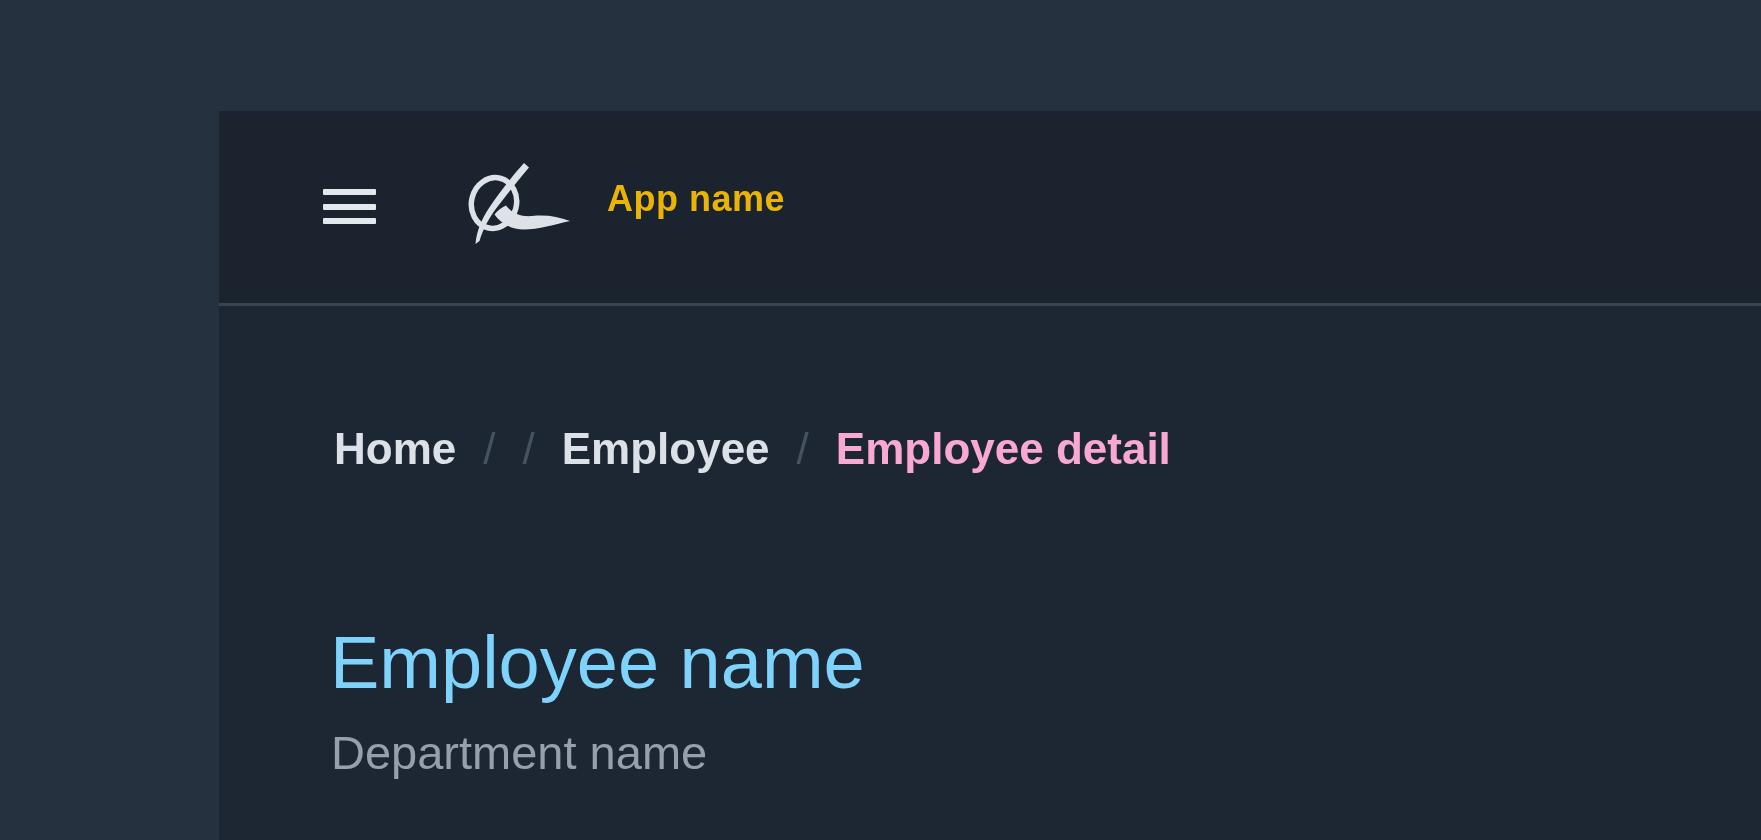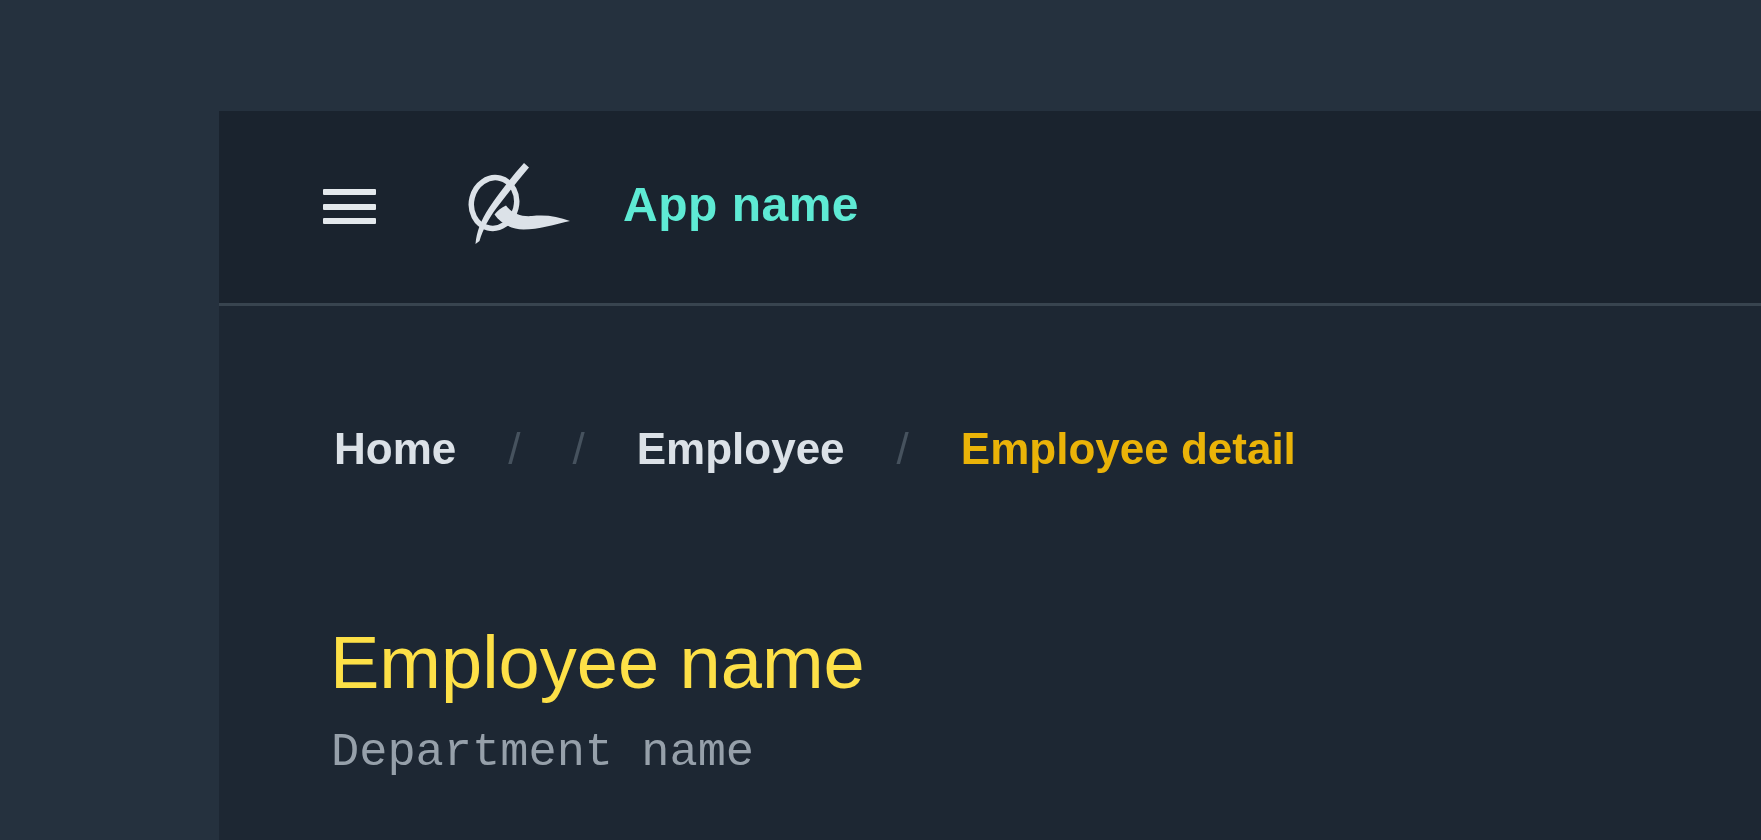--- a/index.html
+++ b/index.html
@@ -67,75 +67,73 @@
     width: 104px;
     height: 86px;
     display: block;
     cursor: pointer;
   }
   .logo svg { display: block; width: 104px; height: 86px; }
   .app-name {
     position: absolute;
     left: 388px;
     top: 70px;
-    font-size: 48px;
+    font-size: 36px;
     line-height: 1;
     font-weight: 700;
     letter-spacing: 0.5px;
-    color: #5eead4;
+    color: #eab308;
     white-space: nowrap;
-    margin-left: 16px;
   }
   
   .breadcrumb {
     position: absolute;
     left: 334px;
     top: 427px;
     display: flex;
     align-items: baseline;
-    gap: 52px;
+    gap: 27px;
     font-size: 44px;
     line-height: 1;
     font-weight: 700;
     white-space: nowrap;
   }
   .breadcrumb a {
     color: #dbe1e7;
     text-decoration: none;
     cursor: pointer;
   }
   .breadcrumb .sep {
     color: #46525e;
     font-weight: 400;
   }
   .breadcrumb .current {
-    color: #eab308;
+    color: #f9a8d4;
   }
   
   .page-title {
     position: absolute;
     left: 330px;
     top: 626px;
     margin: 0;
     font-size: 74px;
     line-height: 1;
     font-weight: 400;
-    color: #fde047;
+    color: #7dd3fc;
     white-space: nowrap;
   }
   .page-subtitle {
     position: absolute;
     left: 331px;
     top: 729px;
     font-size: 47px;
     line-height: 1;
     font-weight: 400;
     color: #96a0aa;
     white-space: nowrap;
-    font-family: Liberation Mono, monospace;
   }
 </style>
 </head>
 <body>
 
 <div class="canvas">
 
   <div class="panel"></div>
 
   <header class="appbar">

